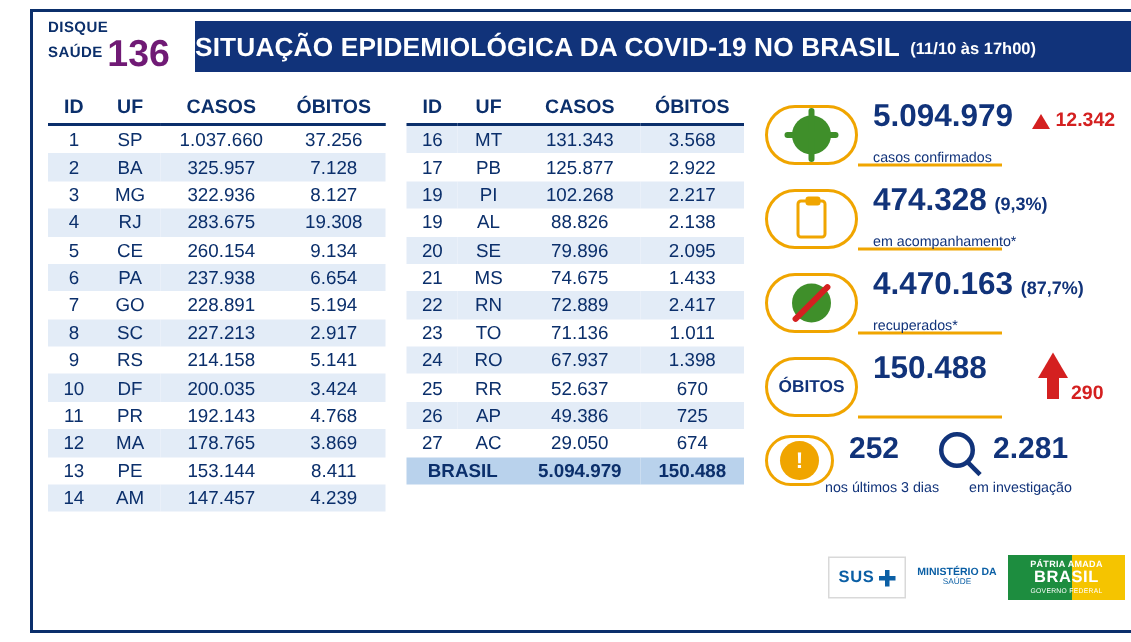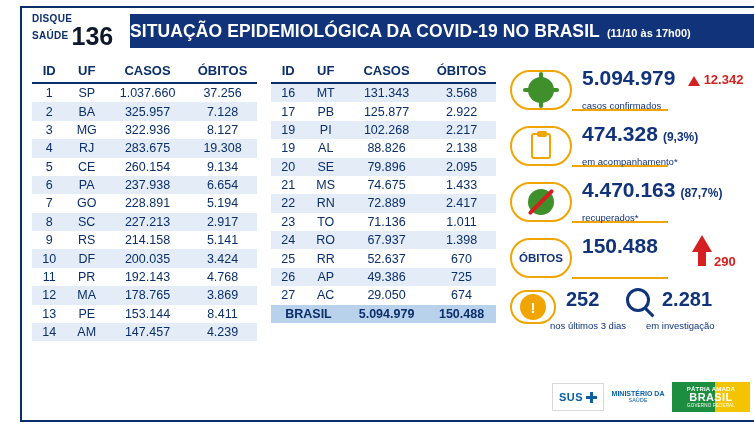--- a/index.html
+++ b/index.html
@@ -34,21 +34,21 @@
   }
   .logo .l1 {
     font-size:10px; font-weight:bold; letter-spacing:.3px;
     color:#0b2f6b; display:block;
   }
   .logo .l2 {
     font-size:10px; font-weight:bold; letter-spacing:.3px;
     color:#0b2f6b; display:inline-block; vertical-align:middle;
   }
   .logo .num {
-    font-size:25px; font-weight:bold; color:#0f172a;
+    font-size:25px; font-weight:bold; color:#701a75;
     display:inline-block; vertical-align:middle; margin-left:3px;
   }
   .titlebar {
     flex:1; background:#11337a; color:#fff;
     height:34px; display:flex; align-items:center;
     margin-right:4px;
   }
   .titlebar .maintitle {
     font-size:17.5px; font-weight:bold; letter-spacing:.1px;
   }
@@ -171,21 +171,21 @@
     content:""; position:absolute; right:-8px; bottom:-5px;
     width:11px; height:3px; background:#11337a; transform:rotate(45deg);
   }
   .alertcircle {
     width:26px; height:26px; border-radius:50%;
     background:#f0a500; color:#fff; font-size:15px; font-weight:bold;
     display:flex; align-items:center; justify-content:center;
   }
   
   .footer {
-    position:absolute; right:10px; bottom:8px;
+    position:absolute; right:10px; bottom:20px;
     display:flex; align-items:center; gap:1px;
   }
   .sus {
     width:52px; height:28px; border:1px solid #d9d9d9; background:#fff;
     display:flex; align-items:center; justify-content:center;
     color:#0b5fa5; font-size:11px; font-weight:bold; letter-spacing:.5px;
   }
   .sus .cross {
     width:11px; height:11px; position:relative; margin-left:3px;
   }

